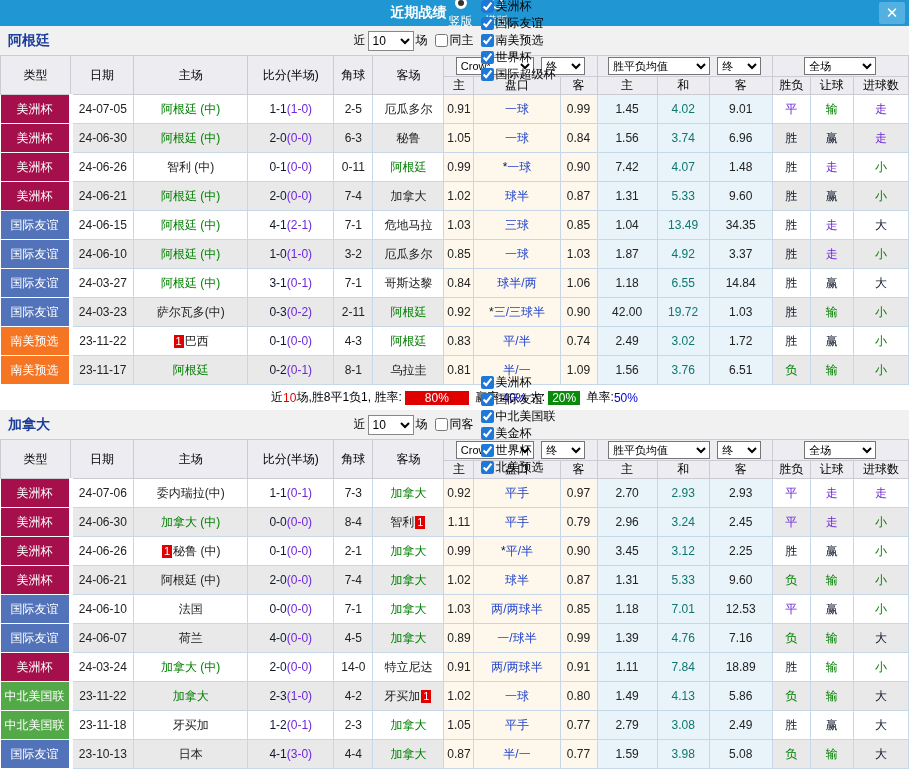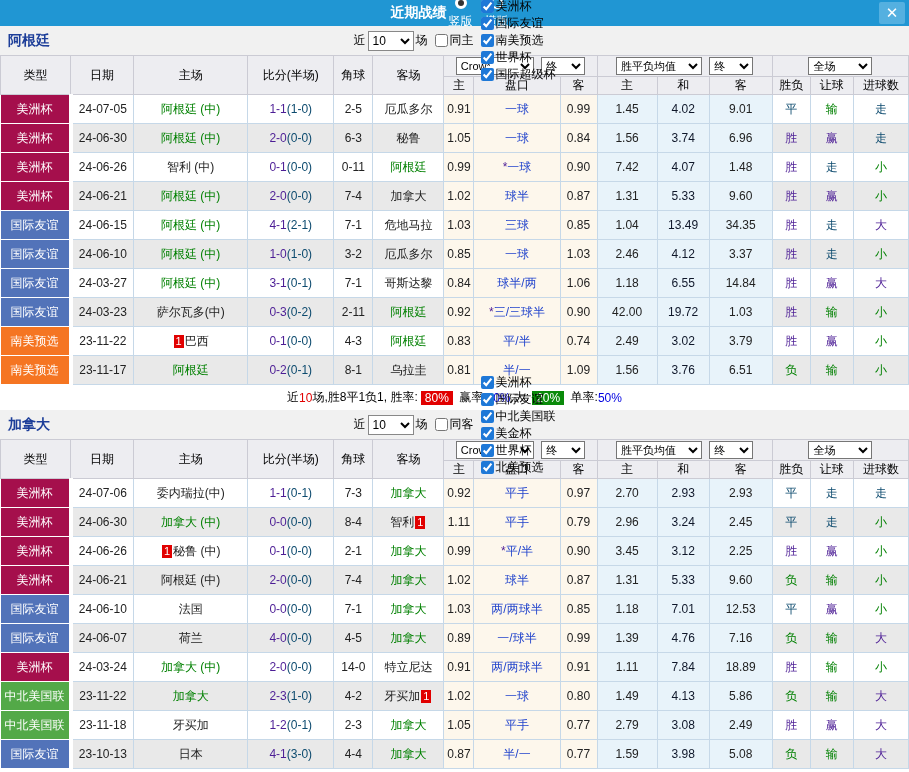--- a/index.html
+++ b/index.html
@@ -25,37 +25,37 @@
   .filter input[type=checkbox]{width:13px;height:13px;margin:0 1px 0 5px;accent-color:#1e78d7;}
   
   table{border-collapse:collapse;table-layout:fixed;width:909px;}
   col.c0{width:70px}col.c1{width:63px}col.c2{width:114px}col.c3{width:86px}col.c4{width:39px}
   col.c5{width:71px}col.c6{width:30px}col.c7{width:86px}col.c8{width:37px}col.c9{width:60px}
   col.c10{width:52px}col.c11{width:63px}col.c12{width:38px}col.c13{width:43px}col.c14{width:55px}
   thead th{background:#ededf1;border:1px solid #cbcbd4;font-weight:normal;font-size:12px;color:#000;padding:0;}
   tr.h1 th{height:20px;}
   tr.h2 th{height:14px;}
   thead select{height:18px;font-size:11px;border:1px solid #767676;background:#fff;vertical-align:middle;margin:0 2px;}
-  .sel-company{width:78px}.sel-stage{width:44px}.sel-avg{width:86px}.sel-full{width:64px}
+  .sel-company{width:78px}.sel-stage{width:44px}.sel-avg{width:102px}.sel-full{width:72px}
   tbody td{border:1px solid #c6d8e8;height:28px;text-align:center;font-size:12px;color:#222;padding:0 1px;overflow:hidden;white-space:nowrap;}
   tbody tr:nth-child(even) td{background:#e9e9e9;}
   tbody td.cream{background:#fdf7ec !important;}
   tbody td.lblue{background:#e8f3fa !important;}
   td.type{color:#fff;border-right:4px solid #fff;border-bottom:1px solid #fff;border-top:0;border-left:0;}
-  .t-red{color:#4c1d95;}
-  .t-blu{color:#0c4a6e;}
+  .t-red{color:#0f172a;}
+  .t-blu{color:#6d28d9;}
   .t-grn{color:#008000;}
   .hcp{color:#2244cc;}
-  .mid{color:#0f172a;margin-top:28px;}
+  .mid{color:#0f766e;margin-top:28px;}
   .badge{display:inline-block;background:#e10000;color:#fff;font-size:11px;line-height:13px;padding:0 2px;margin:0 1px;}
   
   .summary{height:25px;display:flex;align-items:center;justify-content:center;gap:0;color:#000;}
   .summary span{white-space:pre;}
   .s-k{color:#000}.s-r{color:#e10000}.s-b{color:#0000e0}
-  .s-bg-red{background:#e10000;color:#fff;padding:0 4px;margin:0 3px;}
+  .s-bg-red{background:#e10000;color:#fff;padding:0 20px;margin:0 3px;}
   .s-bg-green{background:#0a8a0a;color:#fff;padding:0 4px;margin:0 3px;}
 </style>
 </head>
 <body>
 
 <div class="topbar">
   <span class="title">近期战绩</span>
   <span class="radio-group" id="radio-group">
       <span class="radio-opt">
         <span class="radio sel"></span>
@@ -244,22 +244,22 @@
           <tr>
             <td class="type" style="background: rgb(82, 115, 185);">国际友谊</td>
             <td>24-06-10</td>
             <td><span class="t-grn">阿根廷 (中)</span></td>
             <td><span class="t-red">1-0</span><span class="t-blu">(1-0)</span></td>
             <td>3-2</td>
             <td><span>厄瓜多尔</span></td>
             <td class="cream">0.85</td>
             <td class="cream"><span class="hcp">一球</span></td>
             <td class="cream">1.03</td>
-            <td class="lblue">2.46</td>
-            <td class="lblue mid">4.12</td>
+            <td class="lblue">1.87</td>
+            <td class="lblue mid">4.92</td>
             <td class="lblue">3.37</td>
             <td class="t-red">胜</td>
             <td class="t-blu">走</td>
             <td class="t-grn">小</td>
           </tr>
           <tr>
             <td class="type" style="background: rgb(82, 115, 185);">国际友谊</td>
             <td>24-03-27</td>
             <td><span class="t-grn">阿根廷 (中)</span></td>
             <td><span class="t-red">3-1</span><span class="t-blu">(0-1)</span></td>
@@ -297,21 +297,21 @@
             <td>23-11-22</td>
             <td><span class="badge">1</span><span>巴西</span></td>
             <td><span class="t-red">0-1</span><span class="t-blu">(0-0)</span></td>
             <td>4-3</td>
             <td><span class="t-grn">阿根廷</span></td>
             <td class="cream">0.83</td>
             <td class="cream"><span class="hcp">平/半</span></td>
             <td class="cream">0.74</td>
             <td class="lblue">2.49</td>
             <td class="lblue mid">3.02</td>
-            <td class="lblue">3.79</td>
+            <td class="lblue">1.72</td>
             <td class="t-red">胜</td>
             <td class="t-red">赢</td>
             <td class="t-grn">小</td>
           </tr>
           <tr>
             <td class="type" style="background: rgb(245, 117, 34);">南美预选</td>
             <td>23-11-17</td>
             <td><span class="t-grn">阿根廷</span></td>
             <td><span class="t-red">0-2</span><span class="t-blu">(0-1)</span></td>
             <td>8-1</td>

